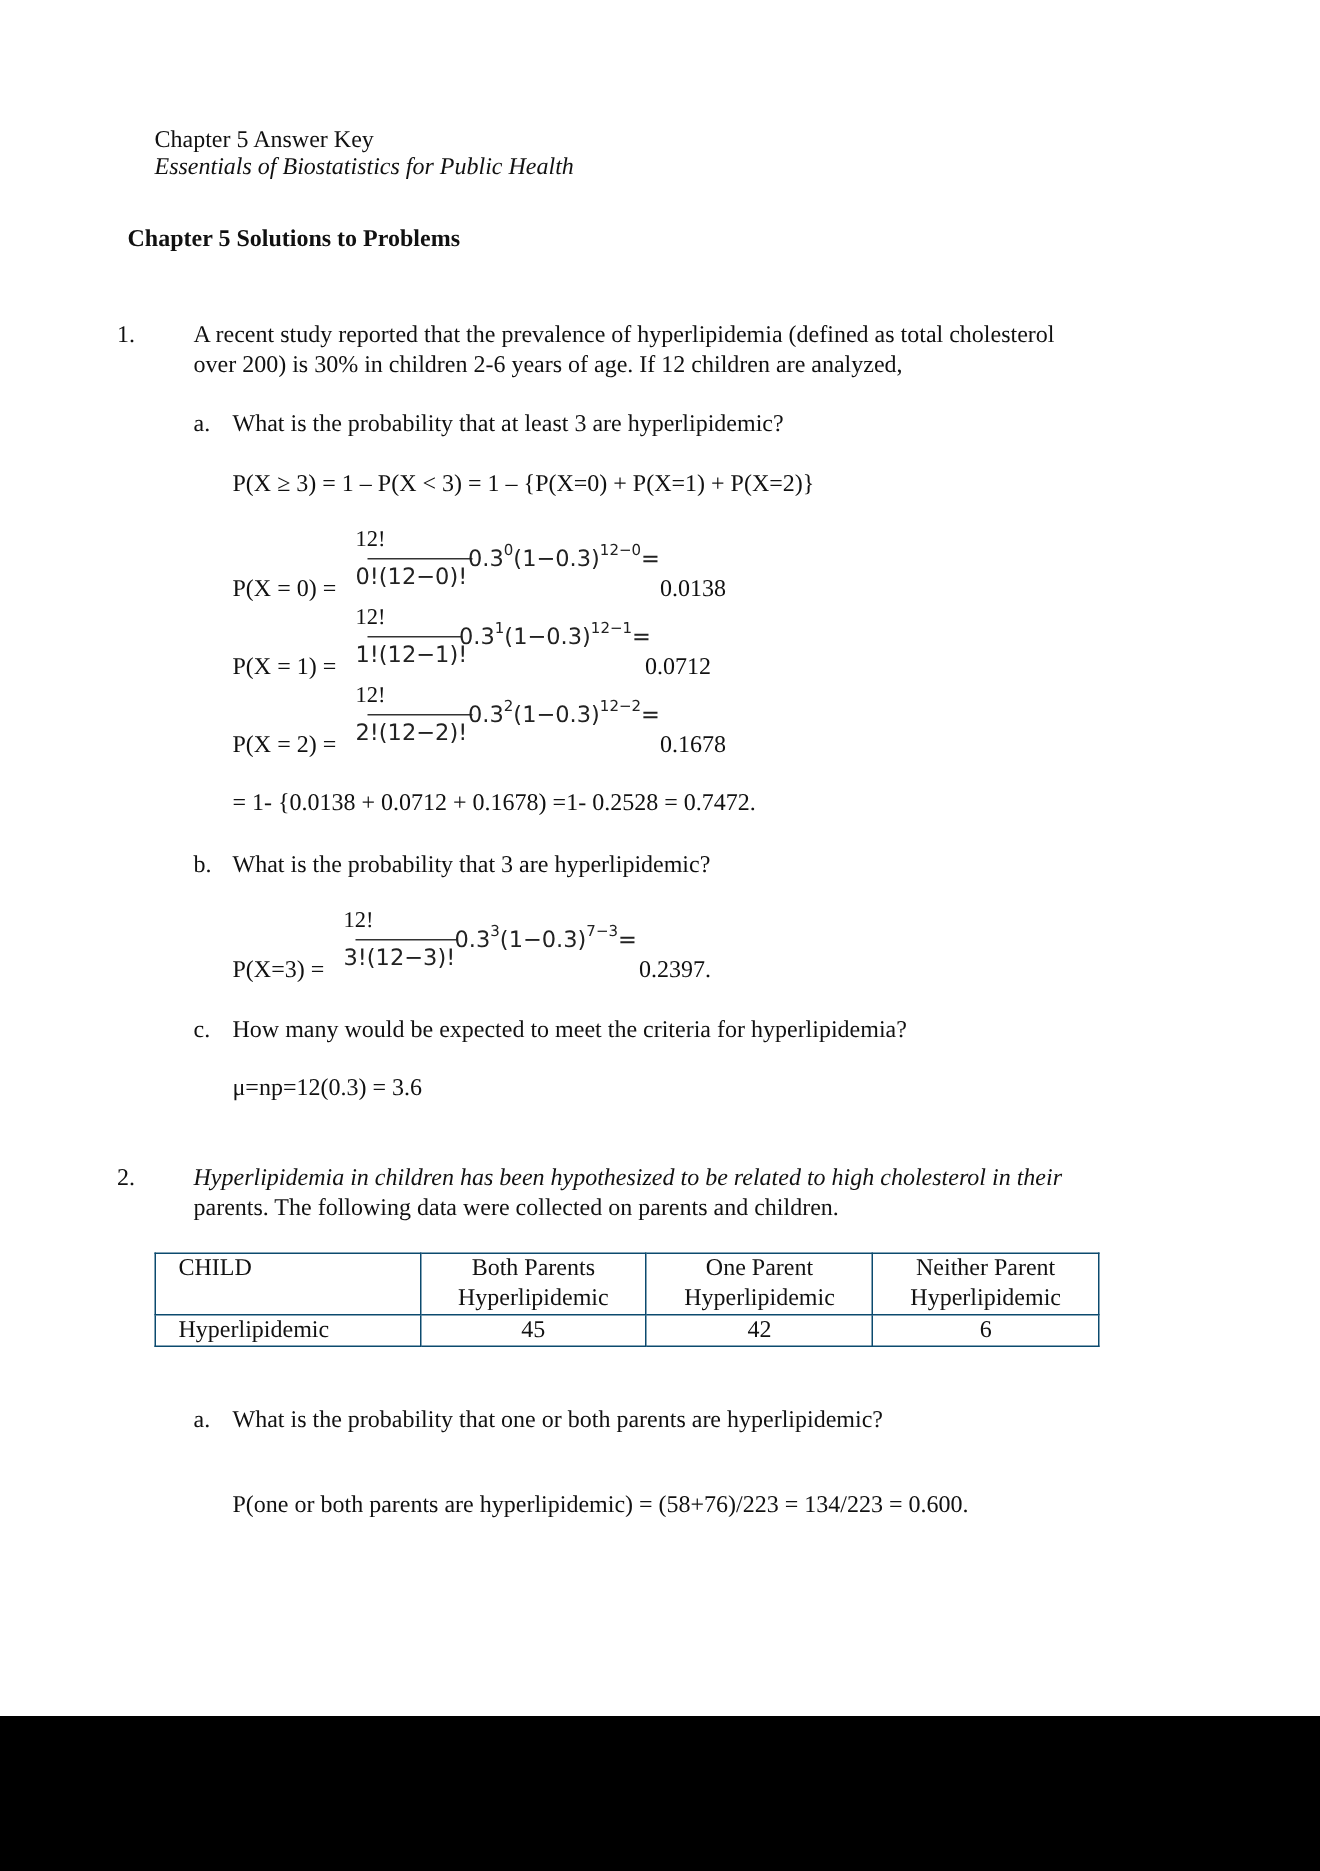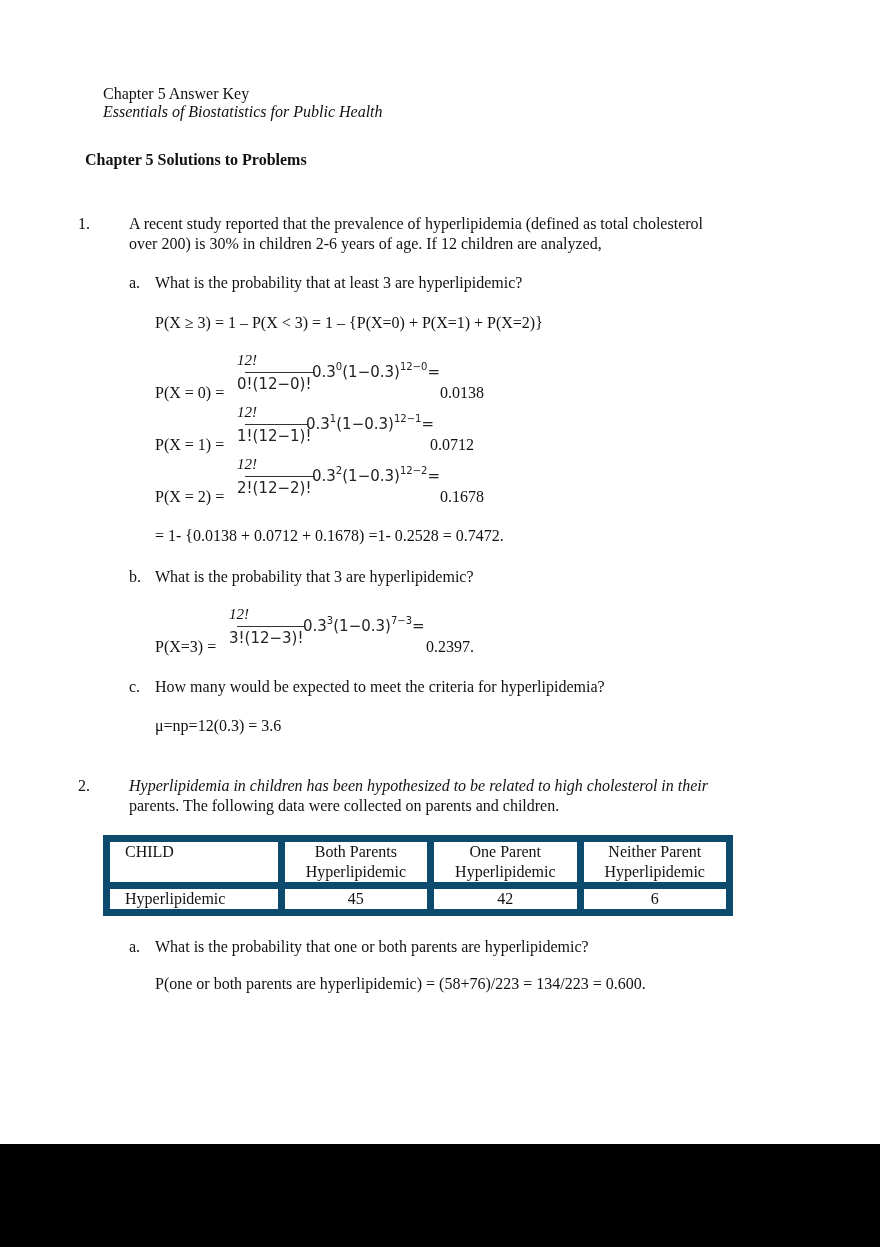--- a/index.html
+++ b/index.html
@@ -6,29 +6,29 @@
     body {
       width: 880px; height: 1247px; position: relative; overflow: hidden;
       background: #ffffff; color: #111111;
       font-family: "Liberation Serif", "DejaVu Serif", serif;
       font-size: 16px;
     }
     .abs { position: absolute; white-space: nowrap; line-height: 20px; }
     .italic { font-style: italic; }
     .bold { font-weight: bold; }
     .math { font-family: "DejaVu Sans", "Liberation Sans", sans-serif; font-size: 15px; color: #222; }
-    .frac-num { position: absolute; font-style: italic; font-size: 15px; }
+    .frac-num { position: absolute; font-size: 15px; }
     .frac-line { position: absolute; height: 1px; background: #333; }
     .frac-den { position: absolute; font-size: 15px; }
     sup { font-size: 10px; vertical-align: 7px; line-height: 0; }
     table.data {
       position: absolute; left: 103px; top: 835px; width: 630px;
       border-collapse: collapse; font-size: 16px; line-height: 20px;
     }
-    table.data td { border: 7px solid #0c4a6e; padding: 0 6px; vertical-align: top; }
+    table.data td { border: 1px solid #0c4a6e; padding: 0 6px; vertical-align: top; }
     table.data td.c { text-align: center; }
     table.data td.l { padding-left: 15px; }
     .bottom-bar { position: absolute; left: 0; top: 1144px; width: 880px; height: 103px; background: #000; }
   </style>
 </head>
 <body>
 
 <div class="abs" style="left:103px; top:84px;">Chapter 5 Answer Key</div>
 <div class="abs italic" style="left:103px; top:102px;">Essentials of Biostatistics for Public Health</div>
 <div class="abs bold" style="left:85px; top:150px;">Chapter 5 Solutions to Problems</div>
@@ -116,15 +116,15 @@
     <td class="l">Hyperlipidemic</td>
     <td class="c">45</td>
     <td class="c">42</td>
     <td class="c">6</td>
   </tr>
 </tbody>
   </table>
 
 <div class="abs" style="left:129px; top:937px;">a.</div>
 <div class="abs" style="left:155px; top:937px;">What is the probability that one or both parents are hyperlipidemic?</div>
-<div class="abs" style="left:155px; top:974px;text-align:right;">P(one or both parents are hyperlipidemic) = (58+76)/223 = 134/223 = 0.600.</div>
+<div class="abs" style="left:155px; top:994px;text-align:right;">P(one or both parents are hyperlipidemic) = (58+76)/223 = 134/223 = 0.600.</div>
 
 <div class="bottom-bar"></div>
 
 </body></html>

